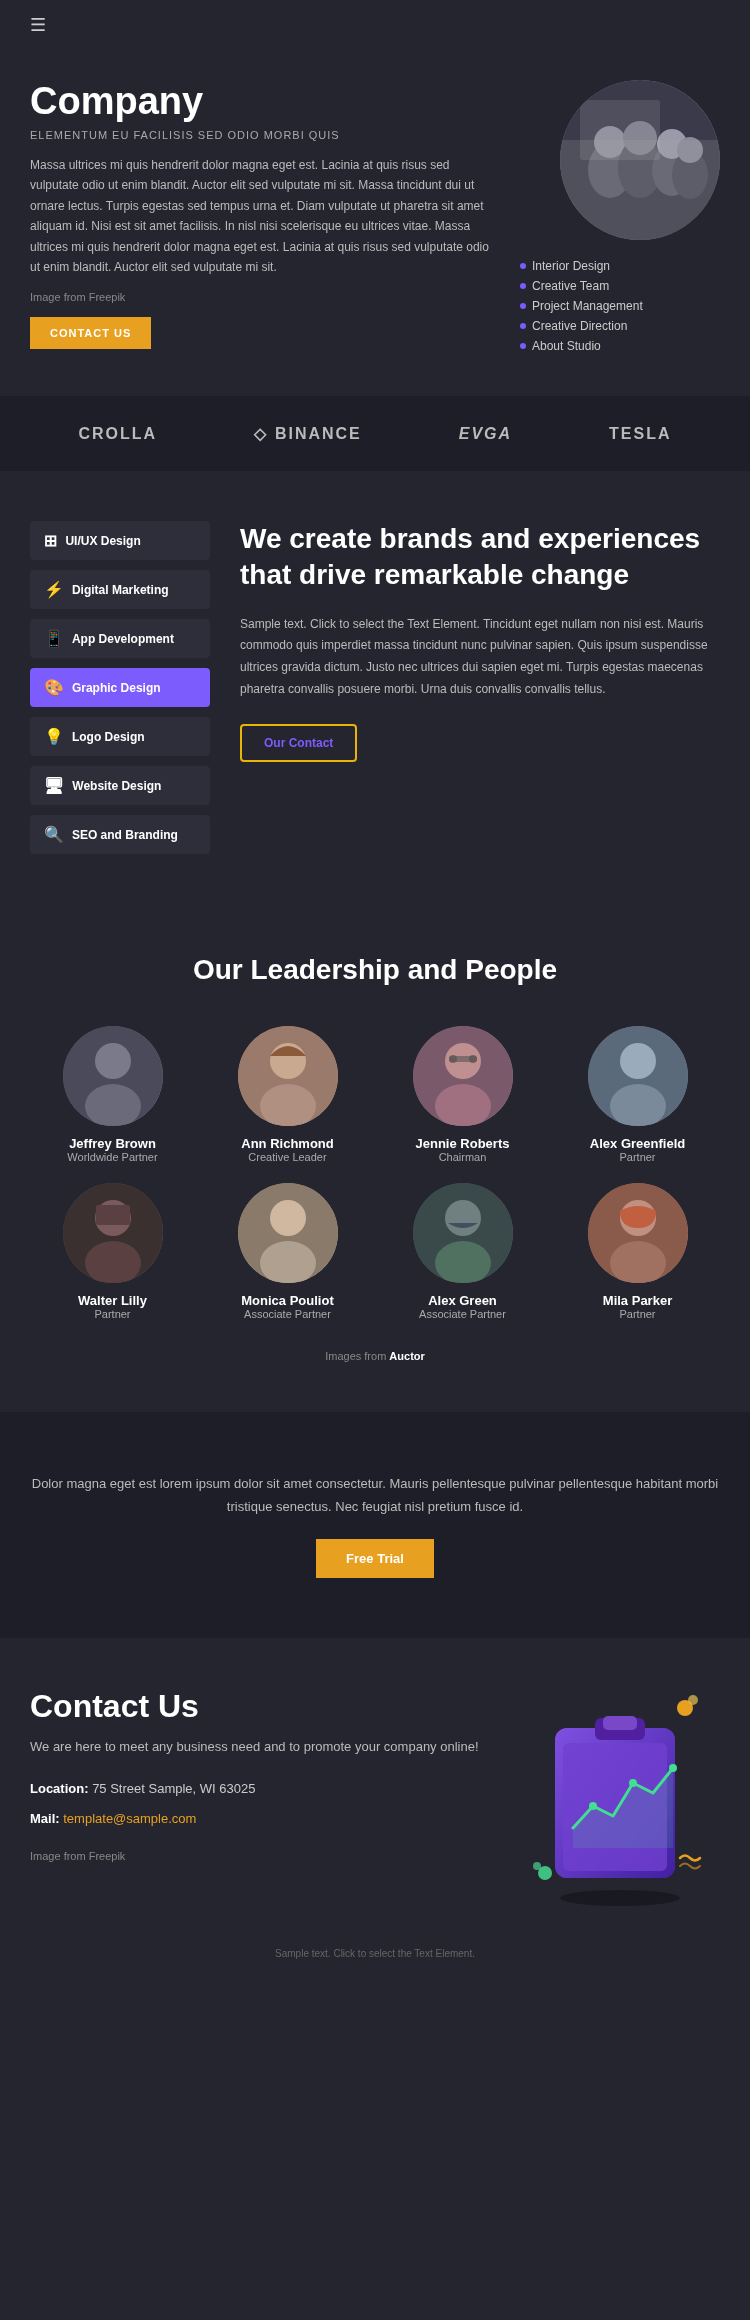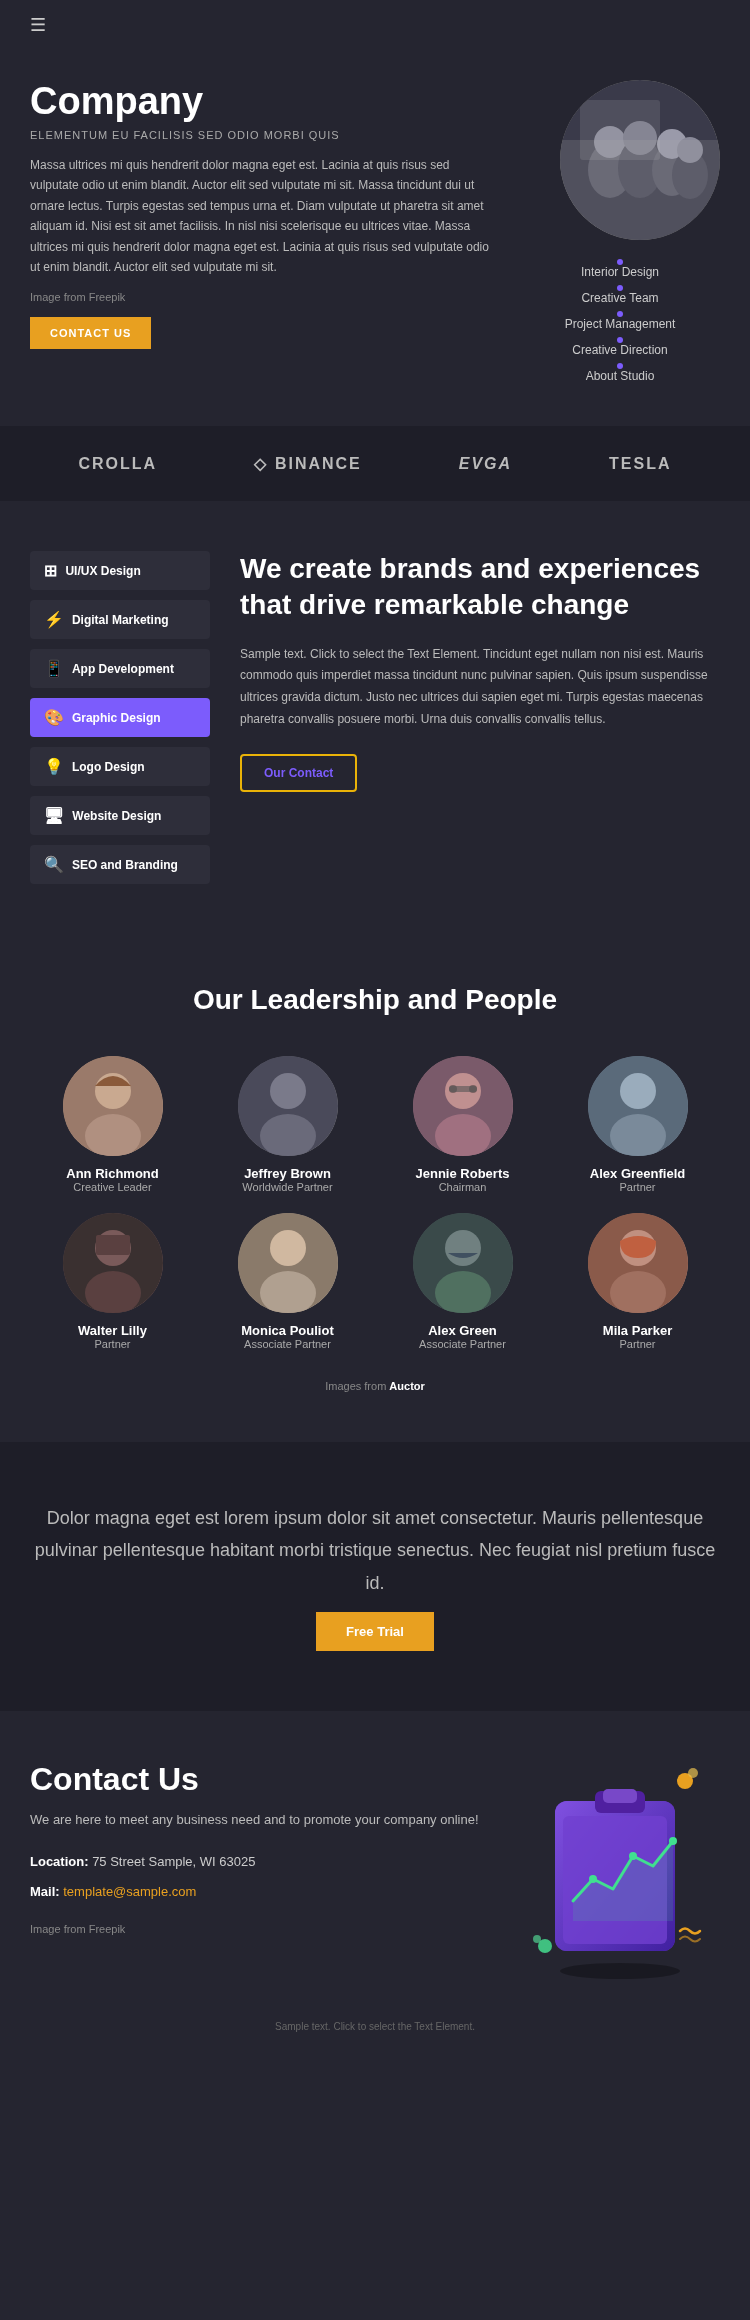--- a/index.html
+++ b/index.html
@@ -55,21 +55,21 @@
       align-items: center;
       justify-content: center;
     }
     .hero-list { list-style: none; }
     .hero-list li {
       font-size: 12px;
       color: #ccc;
       padding: 3px 0;
       display: flex;
       align-items: center;
-      flex-direction: column;
+      gap: 6px;
     }
     .dot {
       width: 6px; height: 6px;
       background: #7c5cfc;
       border-radius: 50%;
       flex-shrink: 0;
     }
 
     
     .logos-section {
@@ -160,21 +160,21 @@
     .person-title { font-size: 11px; color: #aaa; }
     .images-credit { text-align: center; color: #888; font-size: 11px; margin-top: 30px; }
     .images-credit strong { color: #fff; font-weight: 600; }
 
     
     .cta-section {
       background: #1e1e28;
       padding: 60px 30px;
       text-align: center;
     }
-    .cta-text { font-size: 18px; color: #bbb; line-height: 1.8; margin-bottom: 13px; }
+    .cta-text { font-size: 13px; color: #bbb; line-height: 1.8; margin-bottom: 20px; }
     .btn-free-trial {
       background: #e8a020;
       color: #fff;
       border: none;
       padding: 12px 30px;
       font-size: 13px;
       font-weight: 700;
       cursor: pointer;
     }
 
@@ -314,41 +314,41 @@
     <p class="tagline-text">Sample text. Click to select the Text Element. Tincidunt eget nullam non nisi est. Mauris commodo quis imperdiet massa tincidunt nunc pulvinar sapien. Quis ipsum suspendisse ultrices gravida dictum. Justo nec ultrices dui sapien eget mi. Turpis egestas maecenas pharetra convallis posuere morbi. Urna duis convallis convallis tellus.</p>
     <button class="btn-our-contact">Our Contact</button>
   </div>
 </section>
 
 <section class="leadership-section">
   <h2>Our Leadership and People</h2>
   <div class="people-grid">
 
     <div class="person-card">
+      <div class="person-avatar av1">
+        <svg width="100" height="100" viewBox="0 0 100 100">
+          <circle cx="50" cy="50" r="50" fill="#4a4a5a"></circle>
+          <circle cx="50" cy="35" r="18" fill="#7a7a8a"></circle>
+          <ellipse cx="50" cy="80" rx="28" ry="22" fill="#6a6a7a"></ellipse>
+        </svg>
+      </div>
+      <div class="person-name">Jeffrey Brown</div>
+      <div class="person-title">Worldwide Partner</div>
+    </div>
+    <div class="person-card">
       <div class="person-avatar av2">
         <svg width="100" height="100" viewBox="0 0 100 100">
           <circle cx="50" cy="50" r="50" fill="#9a7a6a"></circle>
           <circle cx="50" cy="35" r="18" fill="#c9a990"></circle>
           <ellipse cx="50" cy="80" rx="28" ry="22" fill="#b09080"></ellipse>
           <path d="M32 30 Q50 10 68 30" fill="#8a5a3a" stroke="none"></path>
         </svg>
       </div>
       <div class="person-name">Ann Richmond</div>
       <div class="person-title">Creative Leader</div>
-    </div>
-    <div class="person-card">
-      <div class="person-avatar av1">
-        <svg width="100" height="100" viewBox="0 0 100 100">
-          <circle cx="50" cy="50" r="50" fill="#4a4a5a"></circle>
-          <circle cx="50" cy="35" r="18" fill="#7a7a8a"></circle>
-          <ellipse cx="50" cy="80" rx="28" ry="22" fill="#6a6a7a"></ellipse>
-        </svg>
-      </div>
-      <div class="person-name">Jeffrey Brown</div>
-      <div class="person-title">Worldwide Partner</div>
     </div>
     <div class="person-card">
       <div class="person-avatar av3">
         <svg width="100" height="100" viewBox="0 0 100 100">
           <circle cx="50" cy="50" r="50" fill="#7a5a6a"></circle>
           <circle cx="50" cy="35" r="18" fill="#c09090"></circle>
           <ellipse cx="50" cy="80" rx="28" ry="22" fill="#a07080"></ellipse>
           <circle cx="40" cy="33" r="4" fill="#333" opacity="0.5"></circle>
           <circle cx="60" cy="33" r="4" fill="#333" opacity="0.5"></circle>
           <rect x="36" y="30" width="28" height="6" fill="#555" rx="3" opacity="0.6"></rect>

